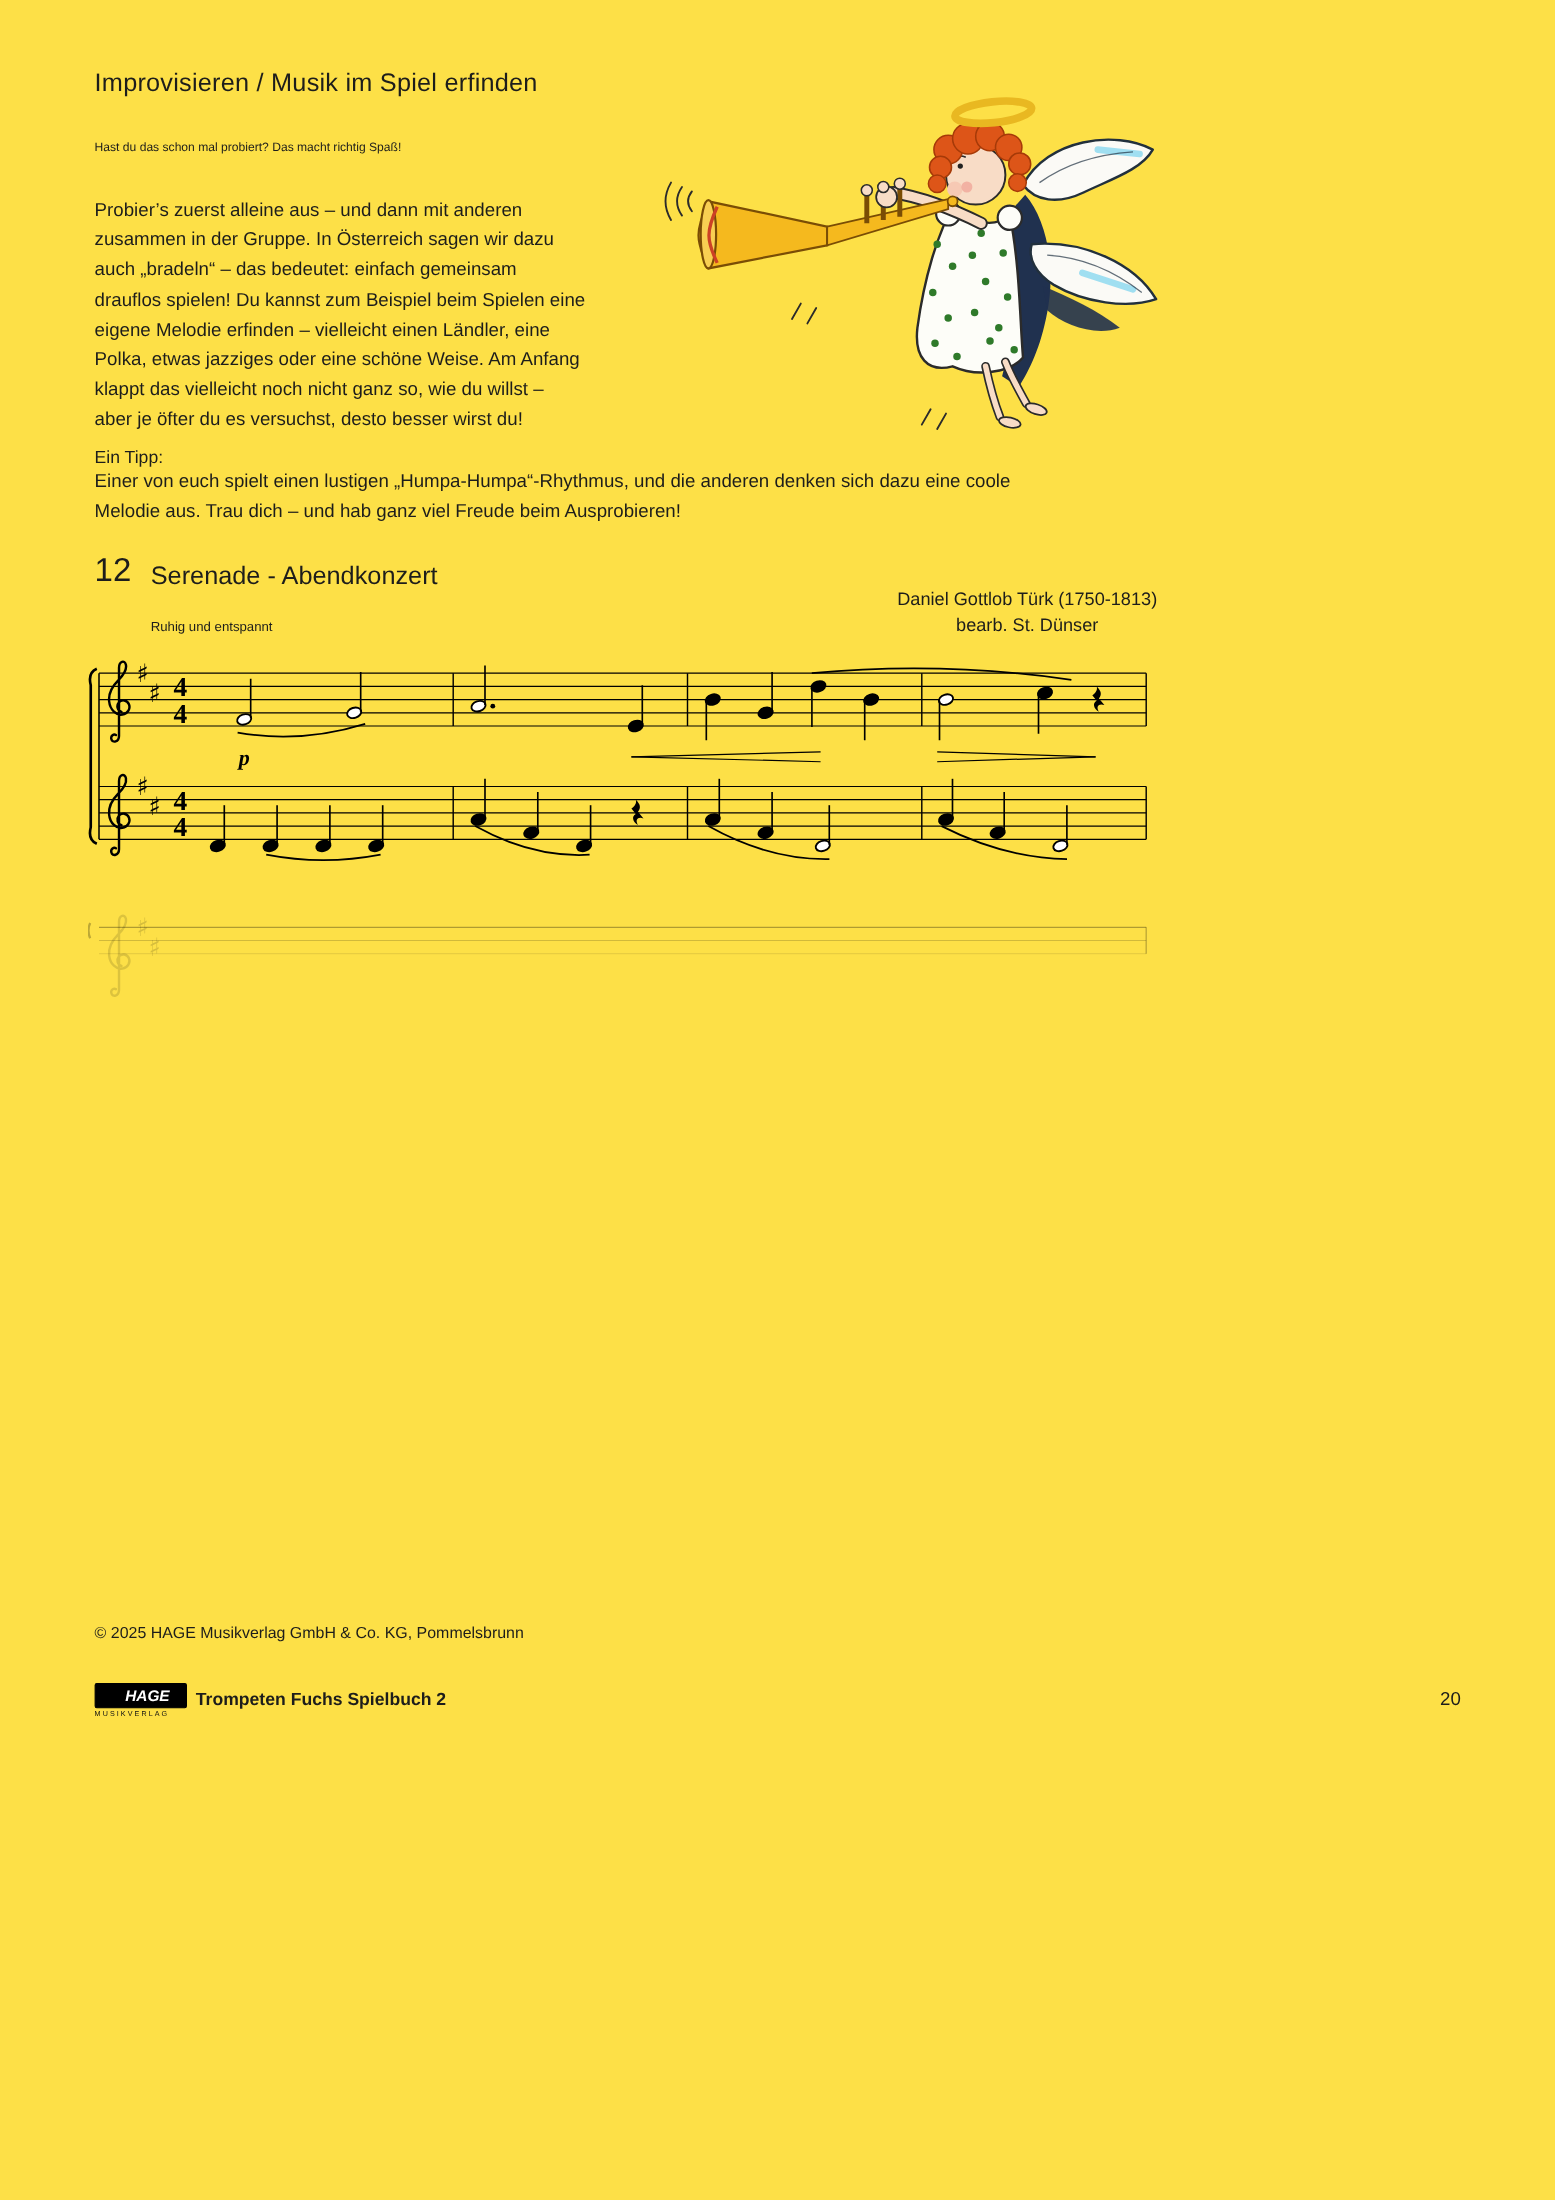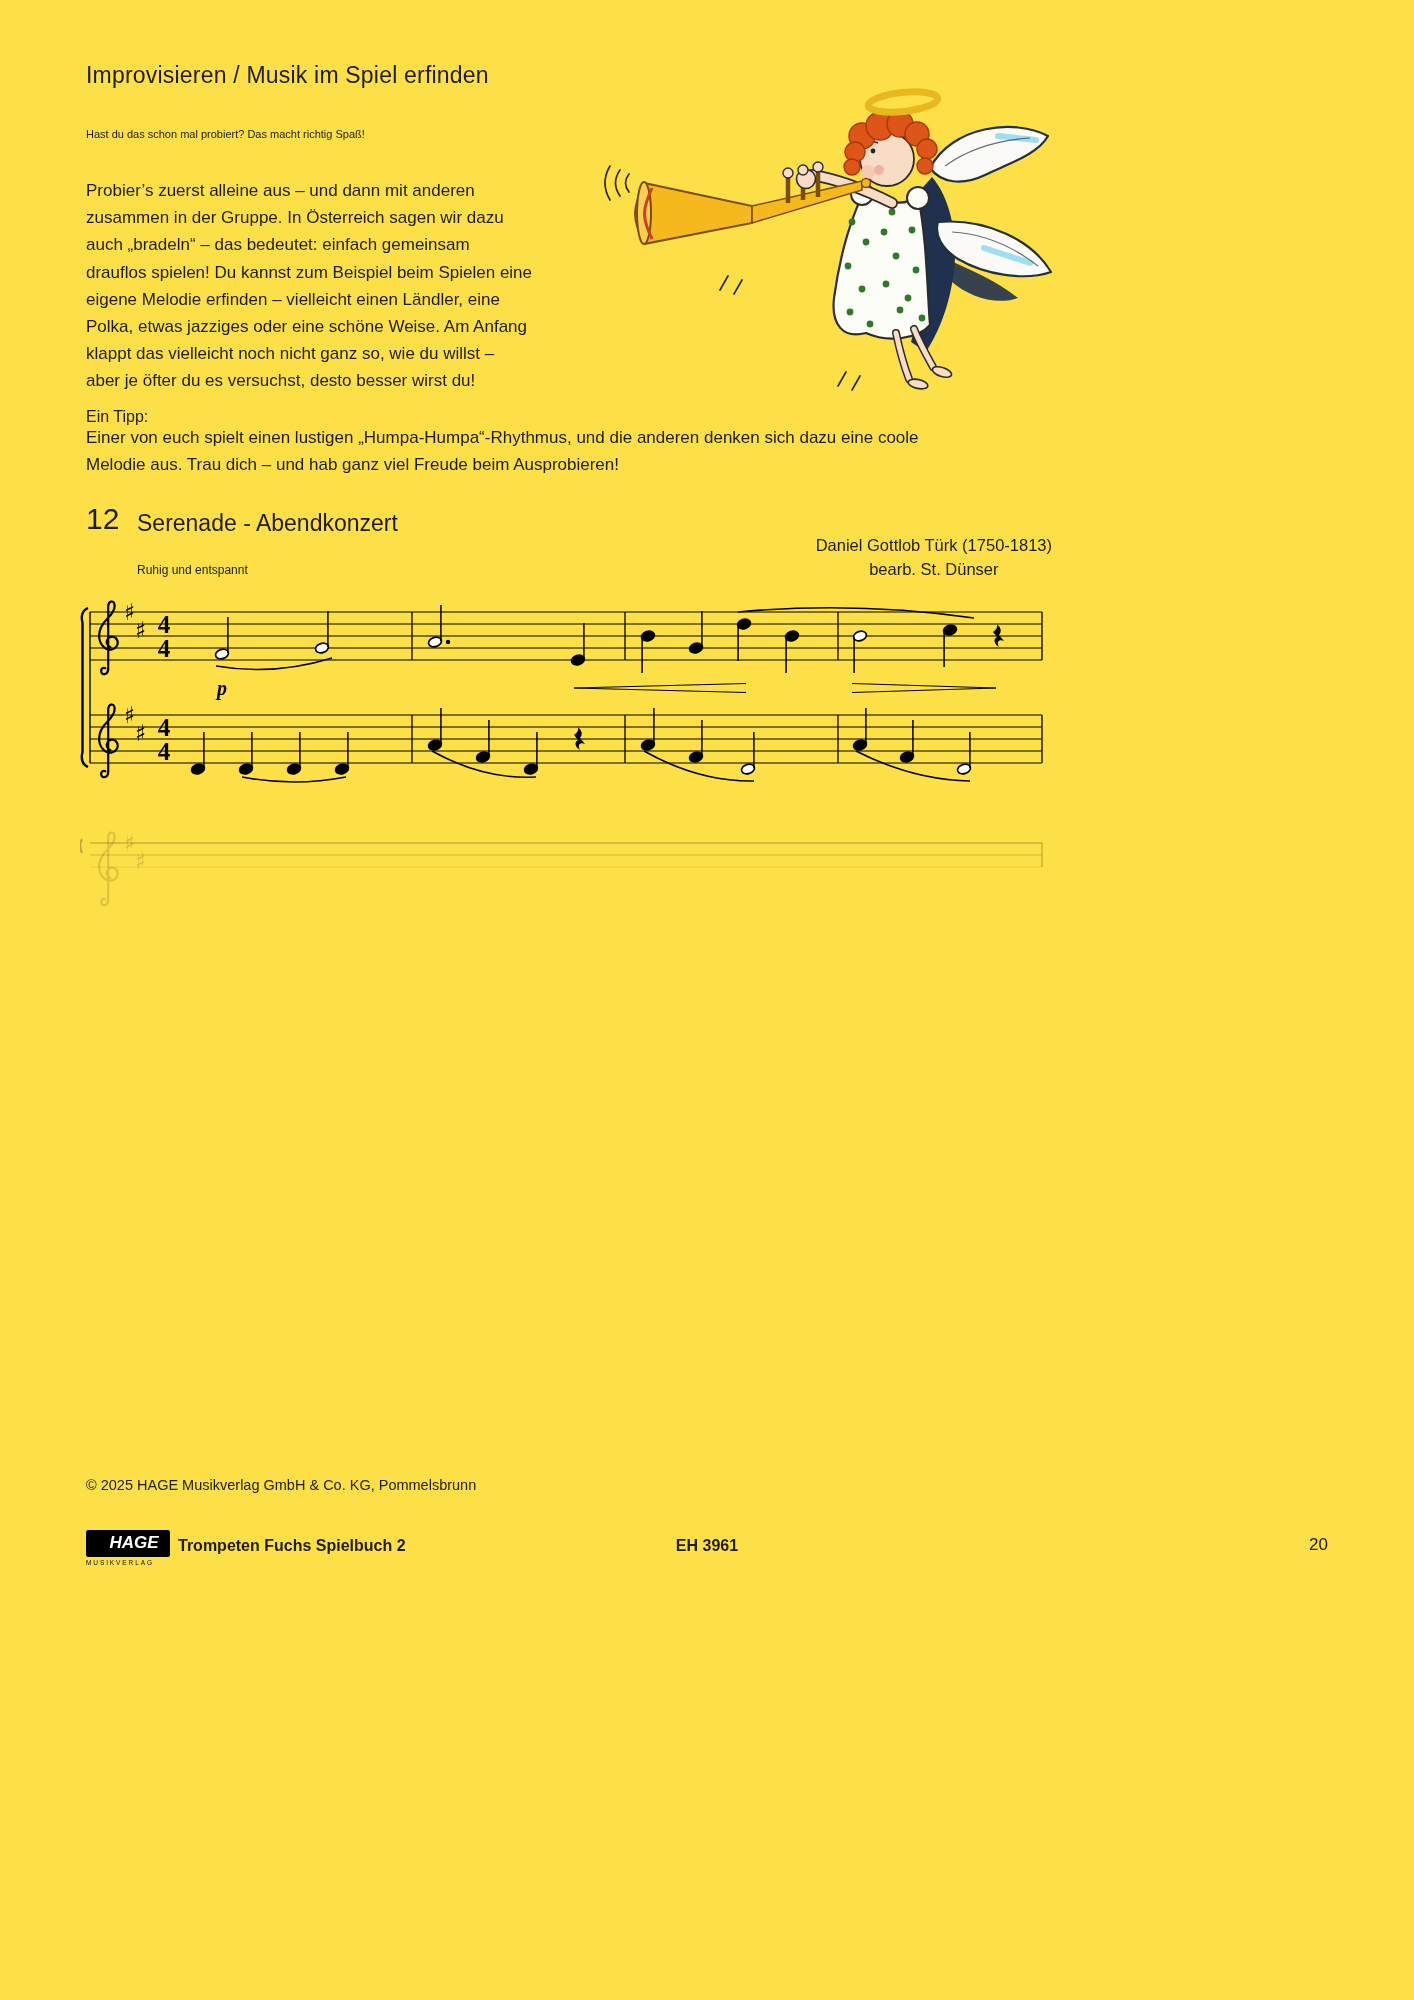--- a/index.html
+++ b/index.html
@@ -12,21 +12,21 @@
   .tip-label{left:86px;top:408px;font-size:16px;}
   .tip{left:86px;top:424px;font-size:17px;line-height:27.2px;white-space:pre-line;}
   .piece-number{left:86px;top:502px;font-size:30px;font-weight:500;}
   .piece-title{left:137px;top:510px;font-size:23px;font-weight:500;}
   .credits{right:362px;top:533px;text-align:center;font-size:16.5px;line-height:24px;}
   .tempo{left:137px;top:563px;font-size:12px;font-weight:500;}
   .illu{left:600px;top:82px;width:460px;height:315px;}
   .score{left:80px;top:600px;width:975px;height:310px;}
   .copyright{left:86px;top:1477px;font-size:14.5px;}
   .logo{left:86px;top:1530px;width:84px;}
-  .logo-box{background:#000;color:#fff;font-style:italic;font-weight:bold;font-size:17px;
+  .logo-box{background:#000;color:#fff;font-style:italic;font-weight:bold;font-size:14px;
             text-align:center;padding:2px 0 3px 12px;border:1.5px solid #000;border-radius:2px;}
   .logo-sub{font-size:6.5px;letter-spacing:1.9px;margin-top:2px;color:#111;}
   .book-title{left:178px;top:1537px;font-size:16px;font-weight:bold;}
   .edition{left:0;right:0;top:1537px;text-align:center;font-size:16px;font-weight:bold;}
   .page-number{right:86px;top:1535px;font-size:17px;}
 </style>
 </head>
 <body>
 
 <div class="page">
@@ -254,16 +254,15 @@
       <path d="M 2,239 C 0,243 0,249 2,253" fill="none" stroke="#000" stroke-width="2" opacity="0.25"></path>
     </svg>
 
   <div class="abs copyright">© 2025 HAGE Musikverlag GmbH &amp; Co. KG, Pommelsbrunn</div>
 
   <div class="abs logo">
     <div class="logo-box">HAGE</div>
     <div class="logo-sub">MUSIKVERLAG</div>
   </div>
   <div class="abs book-title">Trompeten Fuchs Spielbuch 2</div>
-  <div class="abs edition">EH 3961</div>
   <div class="abs page-number">20</div>
 
 </div>
 
 </body></html>

